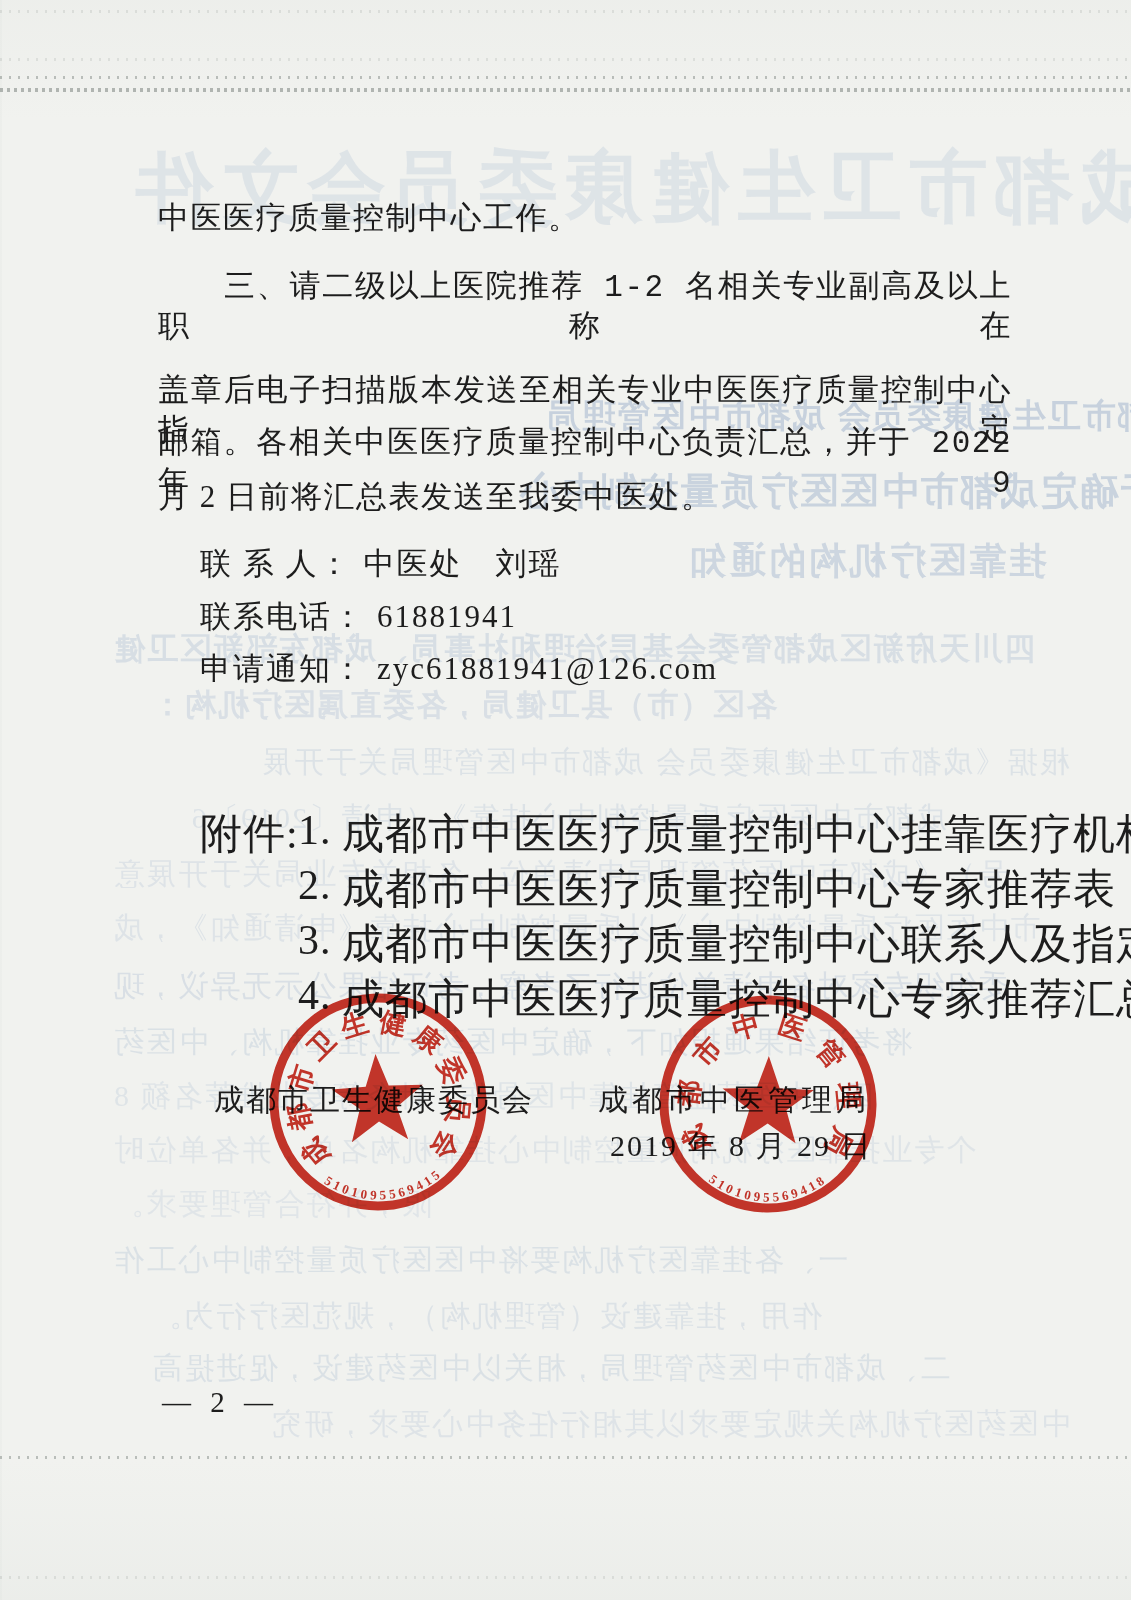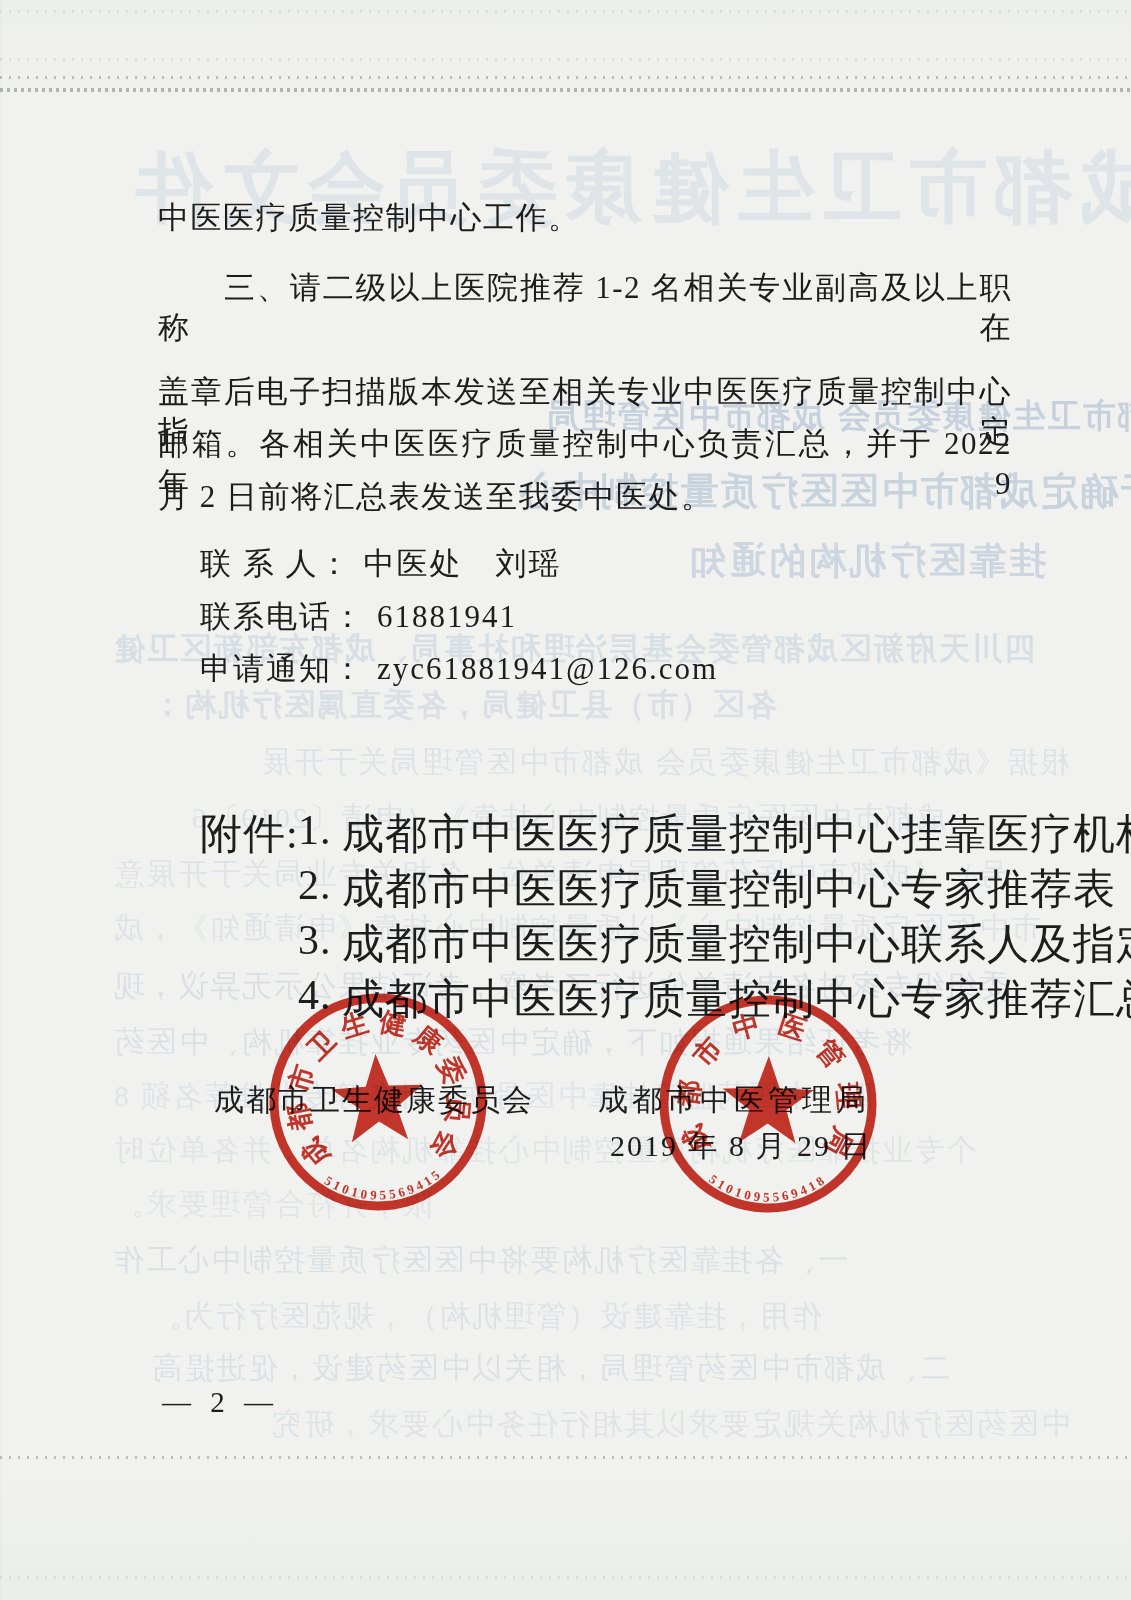--- a/index.html
+++ b/index.html
@@ -33,21 +33,21 @@
     font-family:"Liberation Serif","DejaVu Serif",serif;
     filter:blur(.6px);
   }
   
   .bline{
     position:absolute;left:138px;width:854px;
     font-size:31px;line-height:40px;letter-spacing:1.5px;
     white-space:nowrap;
     margin-left:20px;
   }
-  .just{white-space:normal;text-align:justify;text-align-last:justify;}
+  .just{white-space:normal;text-align:justify;text-align-last:justify;font-family:Liberation Mono, monospace;}
   .ind{text-indent:66px;}
   .cline{position:absolute;left:200px;font-size:31px;letter-spacing:2px;white-space:nowrap;}
   .clabel{margin-right:12px;}
   .arow{position:absolute;left:200px;font-size:42px;letter-spacing:1px;display:flex;white-space:nowrap;margin-top:48px;}
   .alab{display:inline-block;width:98px;flex:none;}
   .anum{display:inline-block;width:44px;flex:none;}
   .sig{position:absolute;top:1080px;font-size:30px;letter-spacing:2px;white-space:nowrap;}
   .sig-left{left:214px;}
   .sig-right{left:598px;letter-spacing:4px;}
   .dateline{position:absolute;left:610px;top:1126px;font-size:30px;letter-spacing:2px;white-space:nowrap;}

